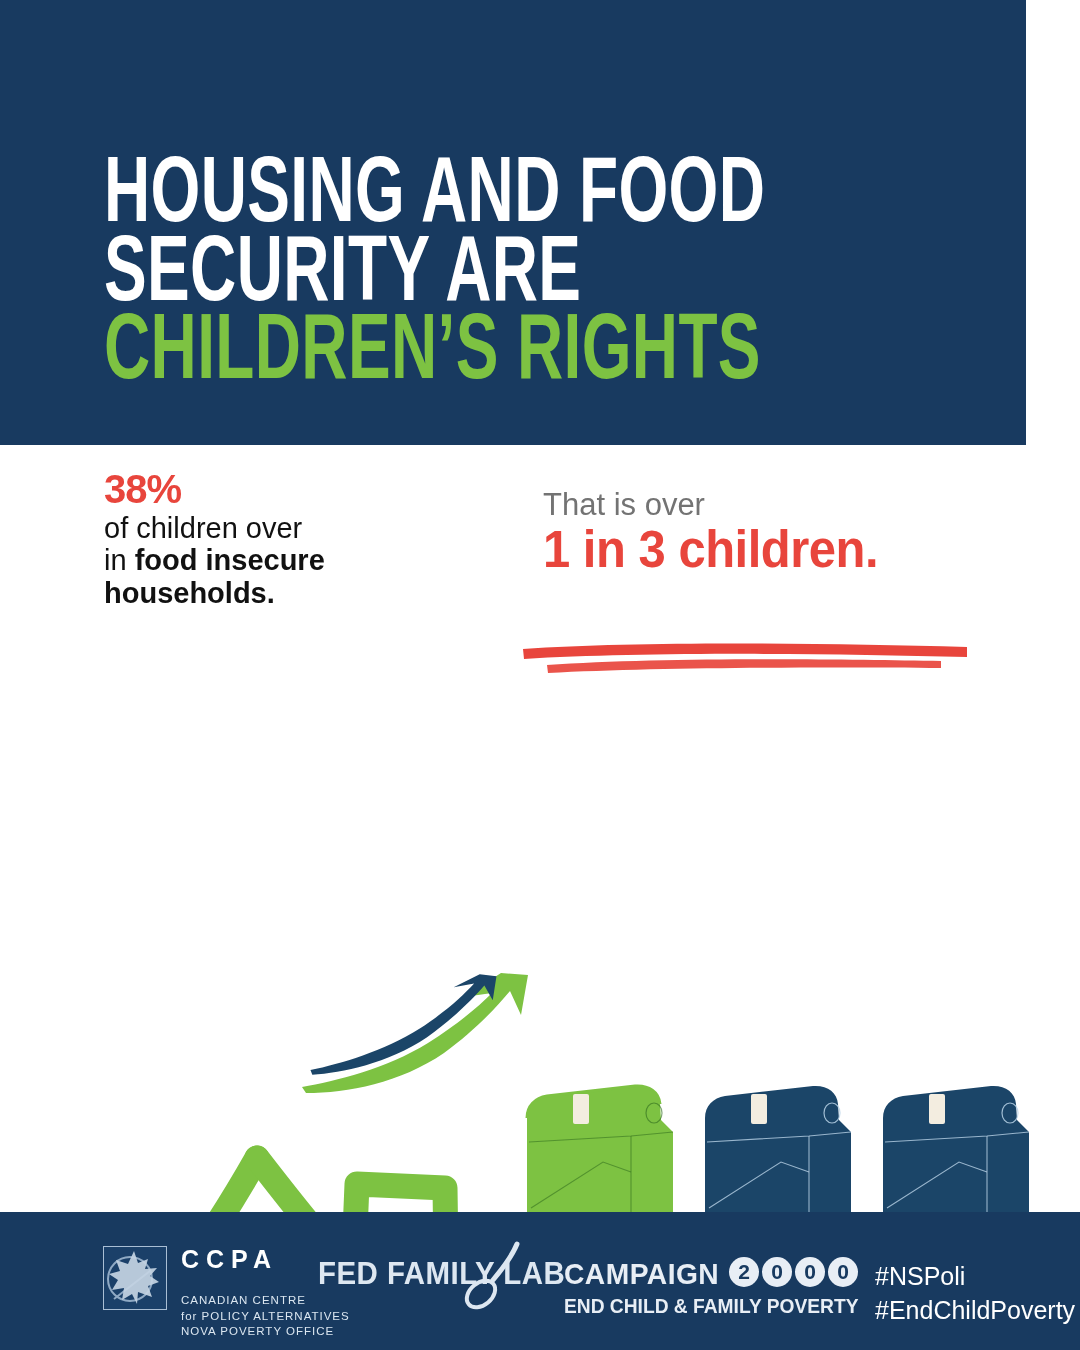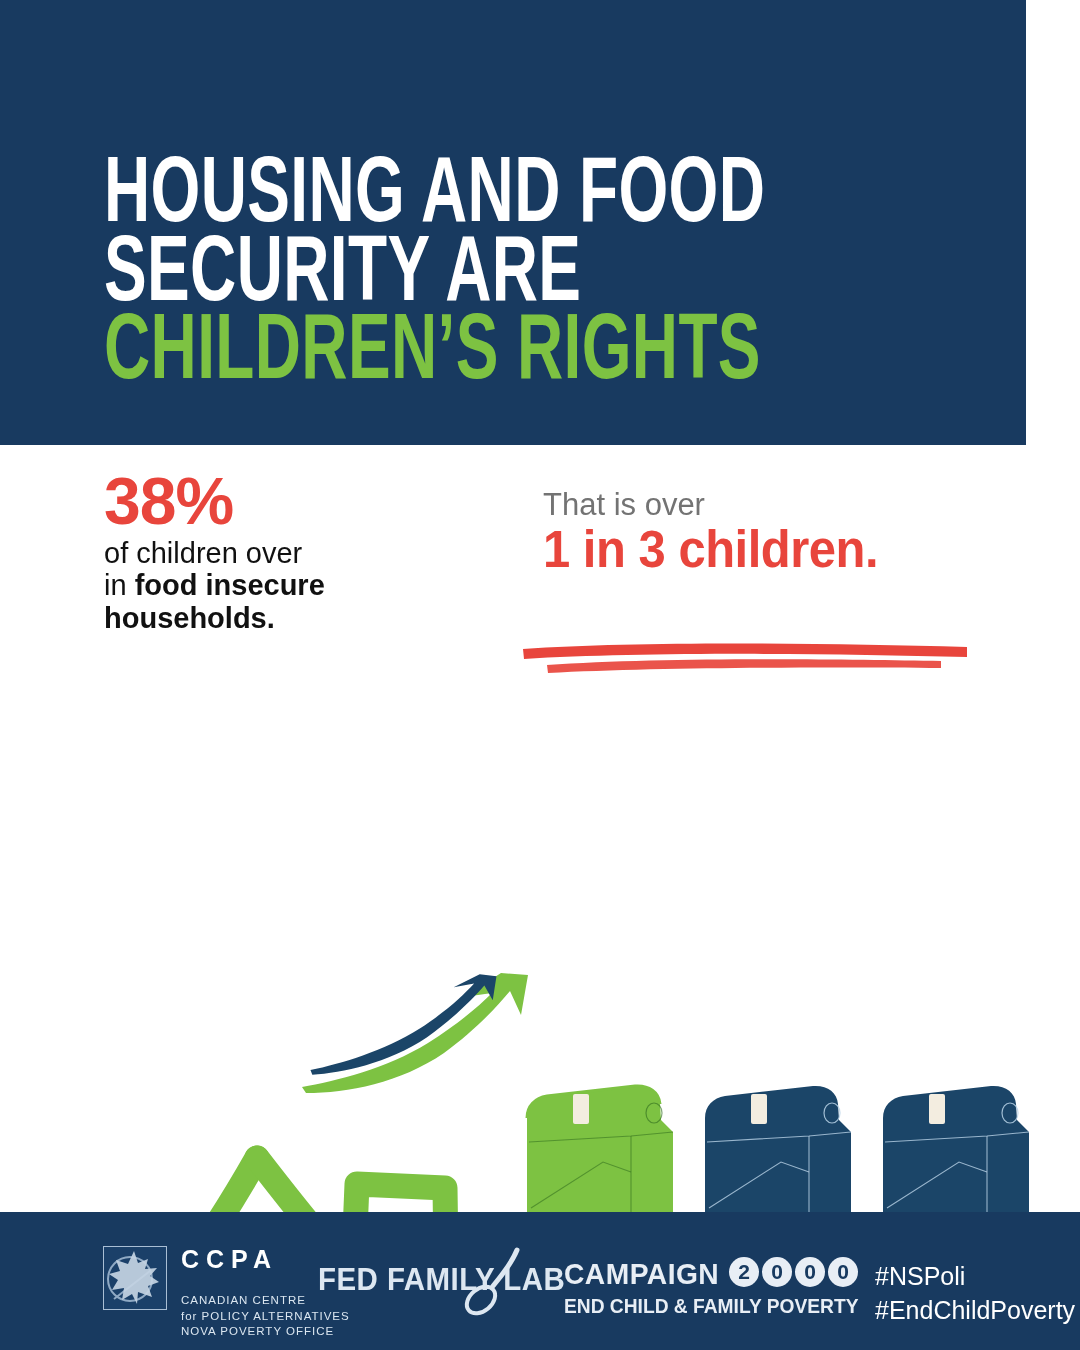--- a/index.html
+++ b/index.html
@@ -38,21 +38,21 @@
   .body-area{
     position:absolute;left:0;top:445px;width:1080px;height:767px;
     background:#ffffff;
   }
 
   
   .stat-block{
     position:absolute;left:104px;top:25px;width:290px;
   }
   .big-pct{
-    font-size:66px;font-weight:bold;color:#E8453C;
+    font-size:40px;font-weight:bold;color:#E8453C;
     line-height:0.95;letter-spacing:-1px;
     margin-bottom:4px;
   }
   .stat-text{
     font-size:29px;color:#111111;line-height:1.12;
   }
   .stat-text b{font-weight:bold;}
 
   
   .over-block{
@@ -96,21 +96,21 @@
   }
   .ccpa-text{padding-top:1px;}
   .ccpa-name{
     font-size:25px;color:#ffffff;letter-spacing:7px;font-weight:bold;
     line-height:1.0;margin-bottom:21px;
   }
   .ccpa-sub{
     font-size:11.5px;color:#dbe6f0;letter-spacing:1.0px;line-height:1.35;
   }
   
-  .fed{position:absolute;left:318px;top:50px;}
+  .fed{position:absolute;left:318px;top:44px;}
   .fed-word{
     font-size:31px;font-weight:bold;color:#dde7f1;
     letter-spacing:0.5px;white-space:nowrap;
     transform:scaleX(0.95);transform-origin:left center;
   }
   .spoon{position:absolute;left:135px;top:-16px;}
   
   .camp{position:absolute;left:564px;top:45px;}
   .camp-top{display:flex;}
   .camp-word{

